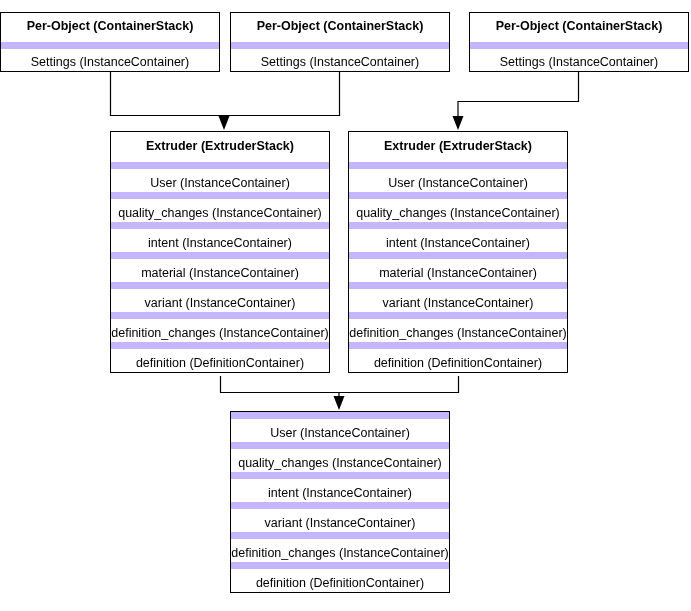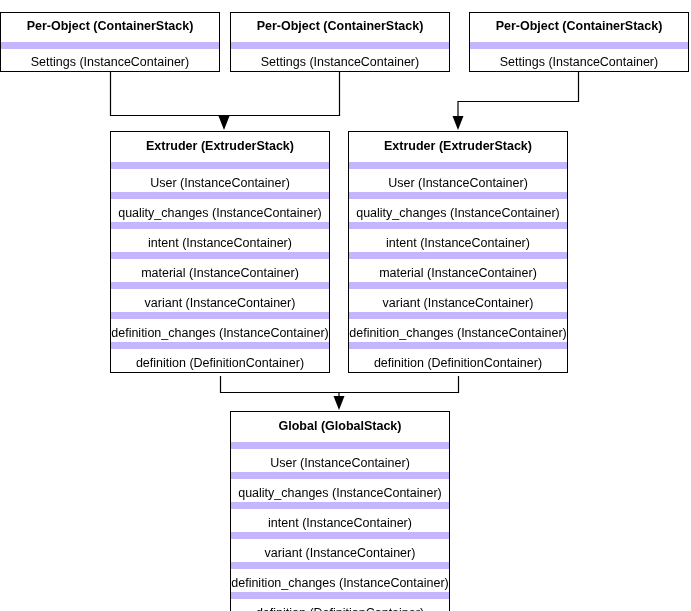--- a/index.html
+++ b/index.html
@@ -123,21 +123,20 @@
     <div class="row">User (InstanceContainer)</div>
     <div class="row">quality_changes (InstanceContainer)</div>
     <div class="row">intent (InstanceContainer)</div>
     <div class="row">material (InstanceContainer)</div>
     <div class="row">variant (InstanceContainer)</div>
     <div class="row">definition_changes (InstanceContainer)</div>
     <div class="row">definition (DefinitionContainer)</div>
   </div>
 
   <div class="node" style="left:230px; top:399px; width:220px;">
-    <div class="row header">Global (GlobalStack)</div>
     <div class="row">User (InstanceContainer)</div>
     <div class="row">quality_changes (InstanceContainer)</div>
     <div class="row">intent (InstanceContainer)</div>
     <div class="row">variant (InstanceContainer)</div>
     <div class="row">definition_changes (InstanceContainer)</div>
     <div class="row">definition (DefinitionContainer)</div>
   </div>
 
 </div>
 

